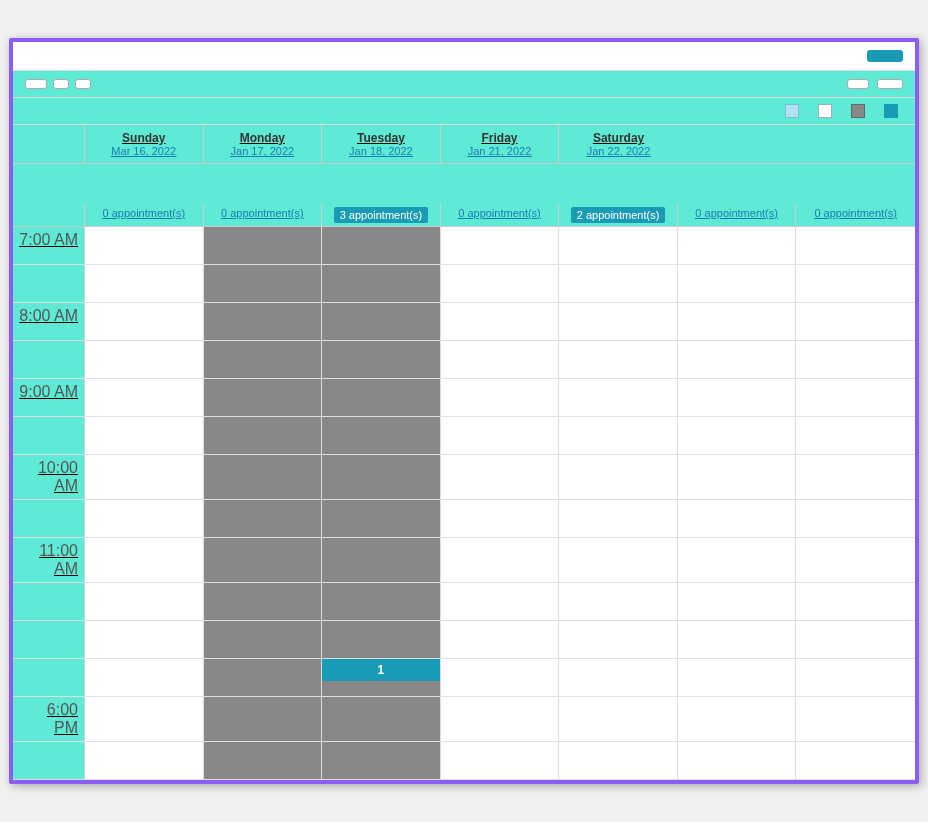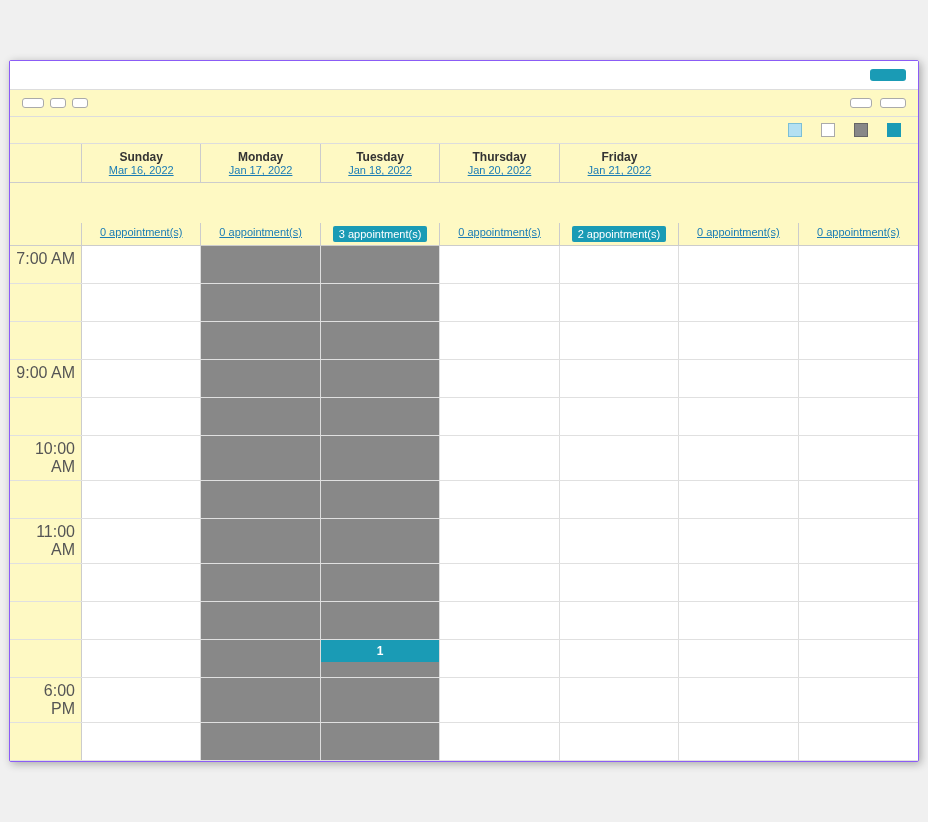--- a/index.html
+++ b/index.html
@@ -7,24 +7,25 @@
       font-family: Arial, sans-serif;
       font-size: 13px;
       background: #f0f0f0;
       display: flex;
       justify-content: center;
       align-items: center;
       min-height: 100vh;
     }
     .window {
       width: 910px;
-      background: #fef9c3;
-      border: 1px solid #8b5cf6;
+      background: #5eead4;
+      border: 4px solid #8b5cf6;
       box-shadow: 2px 2px 8px rgba(0,0,0,0.3);
       border-radius: 2px;
+      text-decoration: underline;
     }
     .title-bar {
       background: #fff;
       padding: 8px 12px;
       display: flex;
       align-items: center;
       justify-content: space-between;
       border-bottom: 1px solid #ddd;
     }
     .title-bar-title {
@@ -280,26 +281,26 @@
       </div>
       <div class="cal-header-day">
         <div class="day-name">Monday</div>
         <div class="day-date">Jan 17, 2022</div>
       </div>
       <div class="cal-header-day">
         <div class="day-name">Tuesday</div>
         <div class="day-date">Jan 18, 2022</div>
       </div>
       <div class="cal-header-day">
-        <div class="day-name">Thursday</div>
-        <div class="day-date">Jan 20, 2022</div>
-      </div>
-      <div class="cal-header-day">
         <div class="day-name">Friday</div>
         <div class="day-date">Jan 21, 2022</div>
+      </div>
+      <div class="cal-header-day">
+        <div class="day-name">Saturday</div>
+        <div class="day-date">Jan 22, 2022</div>
       </div>
     </div>
 
     <div class="appt-row">
       <div class="appt-corner"></div>
       <div class="appt-cell">
         <span class="appt-link">0 appointment(s)</span>
       </div>
       <div class="appt-cell">
         <span class="appt-link">0 appointment(s)</span>
@@ -336,20 +337,30 @@
           <div class="time-label"></div>
           <div class="time-cell open-cell"></div>
           <div class="time-cell closed-cell"></div>
           <div class="time-cell closed-cell"></div>
           <div class="time-cell open-cell"></div>
           <div class="time-cell open-cell"></div>
           <div class="time-cell open-cell"></div>
           <div class="time-cell open-cell"></div>
         </div>
         <div class="time-row">
+          <div class="time-label">8:00 AM</div>
+          <div class="time-cell open-cell"></div>
+          <div class="time-cell closed-cell"></div>
+          <div class="time-cell closed-cell"></div>
+          <div class="time-cell open-cell"></div>
+          <div class="time-cell open-cell"></div>
+          <div class="time-cell open-cell"></div>
+          <div class="time-cell open-cell"></div>
+        </div>
+        <div class="time-row">
           <div class="time-label"></div>
           <div class="time-cell open-cell"></div>
           <div class="time-cell closed-cell"></div>
           <div class="time-cell closed-cell"></div>
           <div class="time-cell open-cell"></div>
           <div class="time-cell open-cell"></div>
           <div class="time-cell open-cell"></div>
           <div class="time-cell open-cell"></div>
         </div>
         <div class="time-row">

